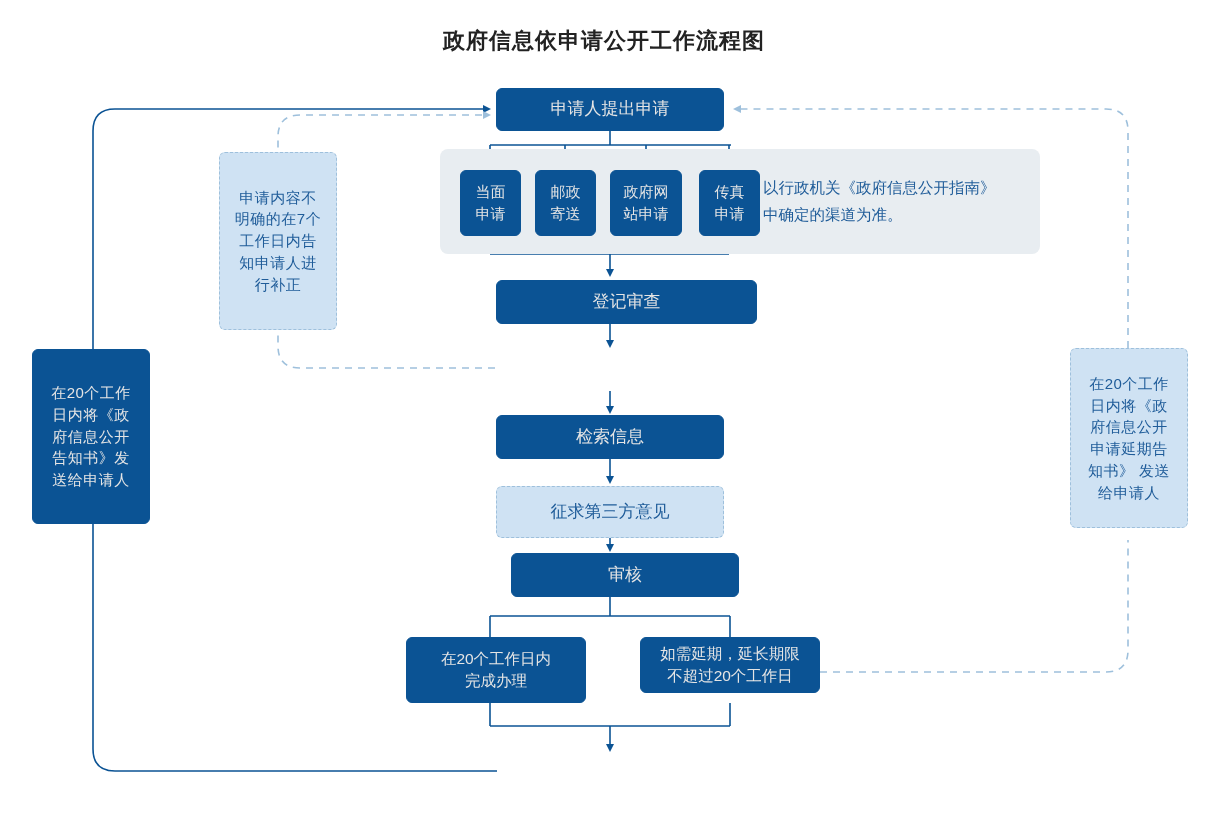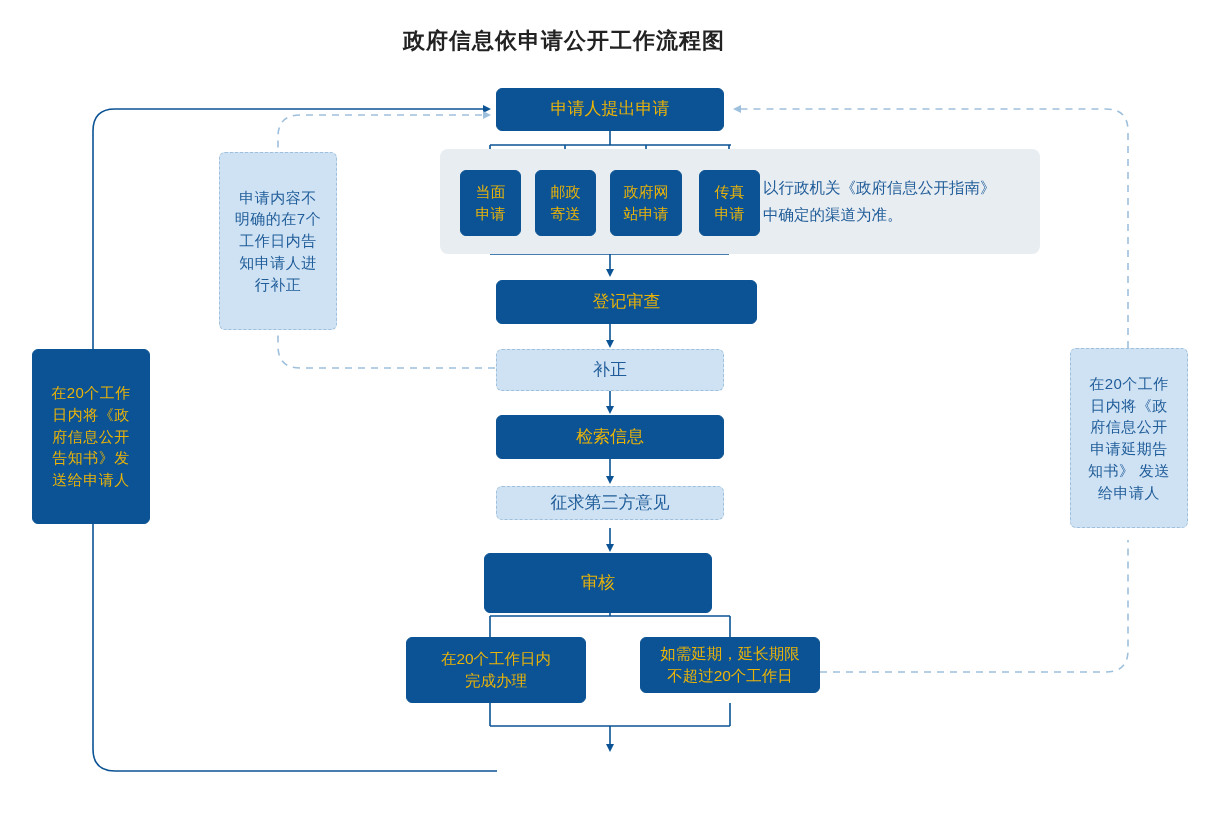--- a/index.html
+++ b/index.html
@@ -28,35 +28,36 @@
   .title {
     position: absolute;
     left: 0;
     top: 26px;
     width: 1128px;
     text-align: center;
     font-size: 22px;
     font-weight: bold;
     color: #222222;
     letter-spacing: 1px;
+    padding-left: 40px;
   }
   .node {
     position: absolute;
     box-sizing: border-box;
     display: flex;
     align-items: center;
     justify-content: center;
     text-align: center;
     border-radius: 6px;
     line-height: 1.45;
     white-space: pre-line;
   }
   .node.dark {
     background: #0B5394;
-    color: #eab308;
+    color: #e5e5e5;
     border: 1px solid #0B5394;
   }
   .node.light {
     background: #CFE2F3;
     color: #1F5C99;
     border: 1px dashed #9EC0DC;
   }
   .channel-panel {
     position: absolute;
     box-sizing: border-box;
@@ -152,27 +153,26 @@
   <div class="node dark" style="left:610px; top:170px; width:72px; height:66px; font-size:15px;">政府网
 站申请</div>
   <div class="node dark" style="left:699px; top:170px; width:61px; height:66px; font-size:15px;">传真
 申请</div>
 
   <div class="note" style="left:763px; top:174px; width:260px;">以行政机关《政府信息公开指南》
 中确定的渠道为准。</div>
 
   <div class="node dark" style="left:496px; top:280px; width:261px; height:44px; font-size:17px;">登记审查</div>
 
-  <div class="node light" style="left:496px; top:349px; width:228px; height:42px; font-size:17px;">补正</div>
 
   <div class="node dark" style="left:496px; top:415px; width:228px; height:44px; font-size:17px;">检索信息</div>
 
-  <div class="node light" style="left:496px; top:486px; width:228px; height:34px; font-size:17px;">征求第三方意见</div>
+  <div class="node light" style="left:496px; top:486px; width:228px; height:52px; font-size:17px;">征求第三方意见</div>
 
-  <div class="node dark" style="left:484px; top:553px; width:228px; height:60px; font-size:17px;">审核</div>
+  <div class="node dark" style="left:511px; top:553px; width:228px; height:44px; font-size:17px;">审核</div>
 
   <div class="node dark" style="left:400px; top:637px; width:180px; height:66px; font-size:15.5px;margin-left:6px;">在20个工作日内
 完成办理</div>
 
   <div class="node dark" style="left:640px; top:637px; width:180px; height:56px; font-size:15.5px;">如需延期，延长期限
 不超过20个工作日</div>
 
 
   <div class="node dark tall-text" style="left:32px; top:349px; width:118px; height:175px; padding:8px 10px;">在20个工作
 日内将《政

